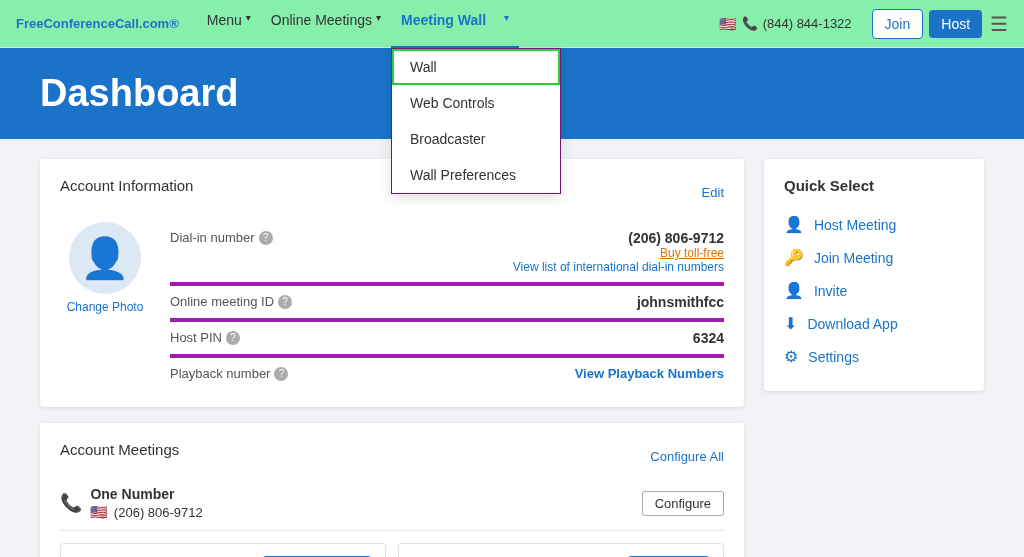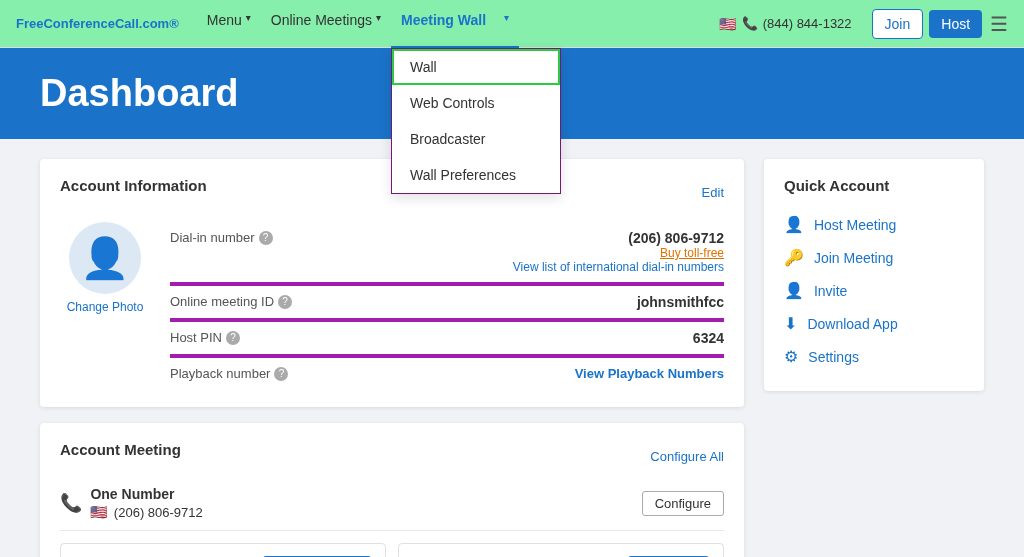--- a/index.html
+++ b/index.html
@@ -71,21 +71,21 @@
     .right-panel { width: 220px; }
 
     
     .card {
       background: #fff;
       border-radius: 4px;
       box-shadow: 0 1px 4px rgba(0,0,0,0.1);
       padding: 18px 20px;
     }
     .card-title {
-      font-size: 15px; font-weight: bold; color: #333; margin-bottom: 14px;
+      font-size: 15px; font-weight: normal; color: #333; margin-bottom: 14px;
     }
     .card-header {
       display: flex; justify-content: space-between; align-items: center; margin-bottom: 14px;
     }
     .edit-link { color: #1a73c8; font-size: 13px; cursor: pointer; text-decoration: none; }
 
     
     .account-info-body { display: flex; gap: 20px; }
     .avatar-col { display: flex; flex-direction: column; align-items: center; width: 90px; }
     .avatar-circle {
@@ -262,21 +262,21 @@
               <span class="help-icon">?</span>
             </div>
             <div class="info-value blue" style="color:#1a73c8;cursor:pointer;">View Playback Numbers</div>
           </div>
         </div>
       </div>
     </div>
 
     <div class="card">
       <div class="upgrades-header">
-        <span class="card-title">Account Meeting</span>
+        <span class="card-title">Account Meetings</span>
         <a class="configure-all">Configure All</a>
       </div>
 
       <div class="one-number-row">
         <div class="one-number-left">
           <span style="font-size:18px;color:#1a73c8;">📞</span>
           <div>
             <div class="one-number-label">One Number</div>
             <div class="one-number-sub">
               <span class="flag-us">🇺🇸</span>
@@ -315,21 +315,21 @@
           </div>
 
         </div>
 
       </div>
     </div>
   </div>
 
   <div class="right-panel">
     <div class="quick-actions-card">
-      <div class="qa-title">Quick Account</div>
+      <div class="qa-title">Quick Select</div>
       <div class="qa-item">
         <span class="qa-icon">👤</span>
         <span>Host Meeting</span>
       </div>
       <div class="qa-item">
         <span class="qa-icon">🔑</span>
         <span>Join Meeting</span>
       </div>
       <div class="qa-item">
         <span class="qa-icon">👤</span>

